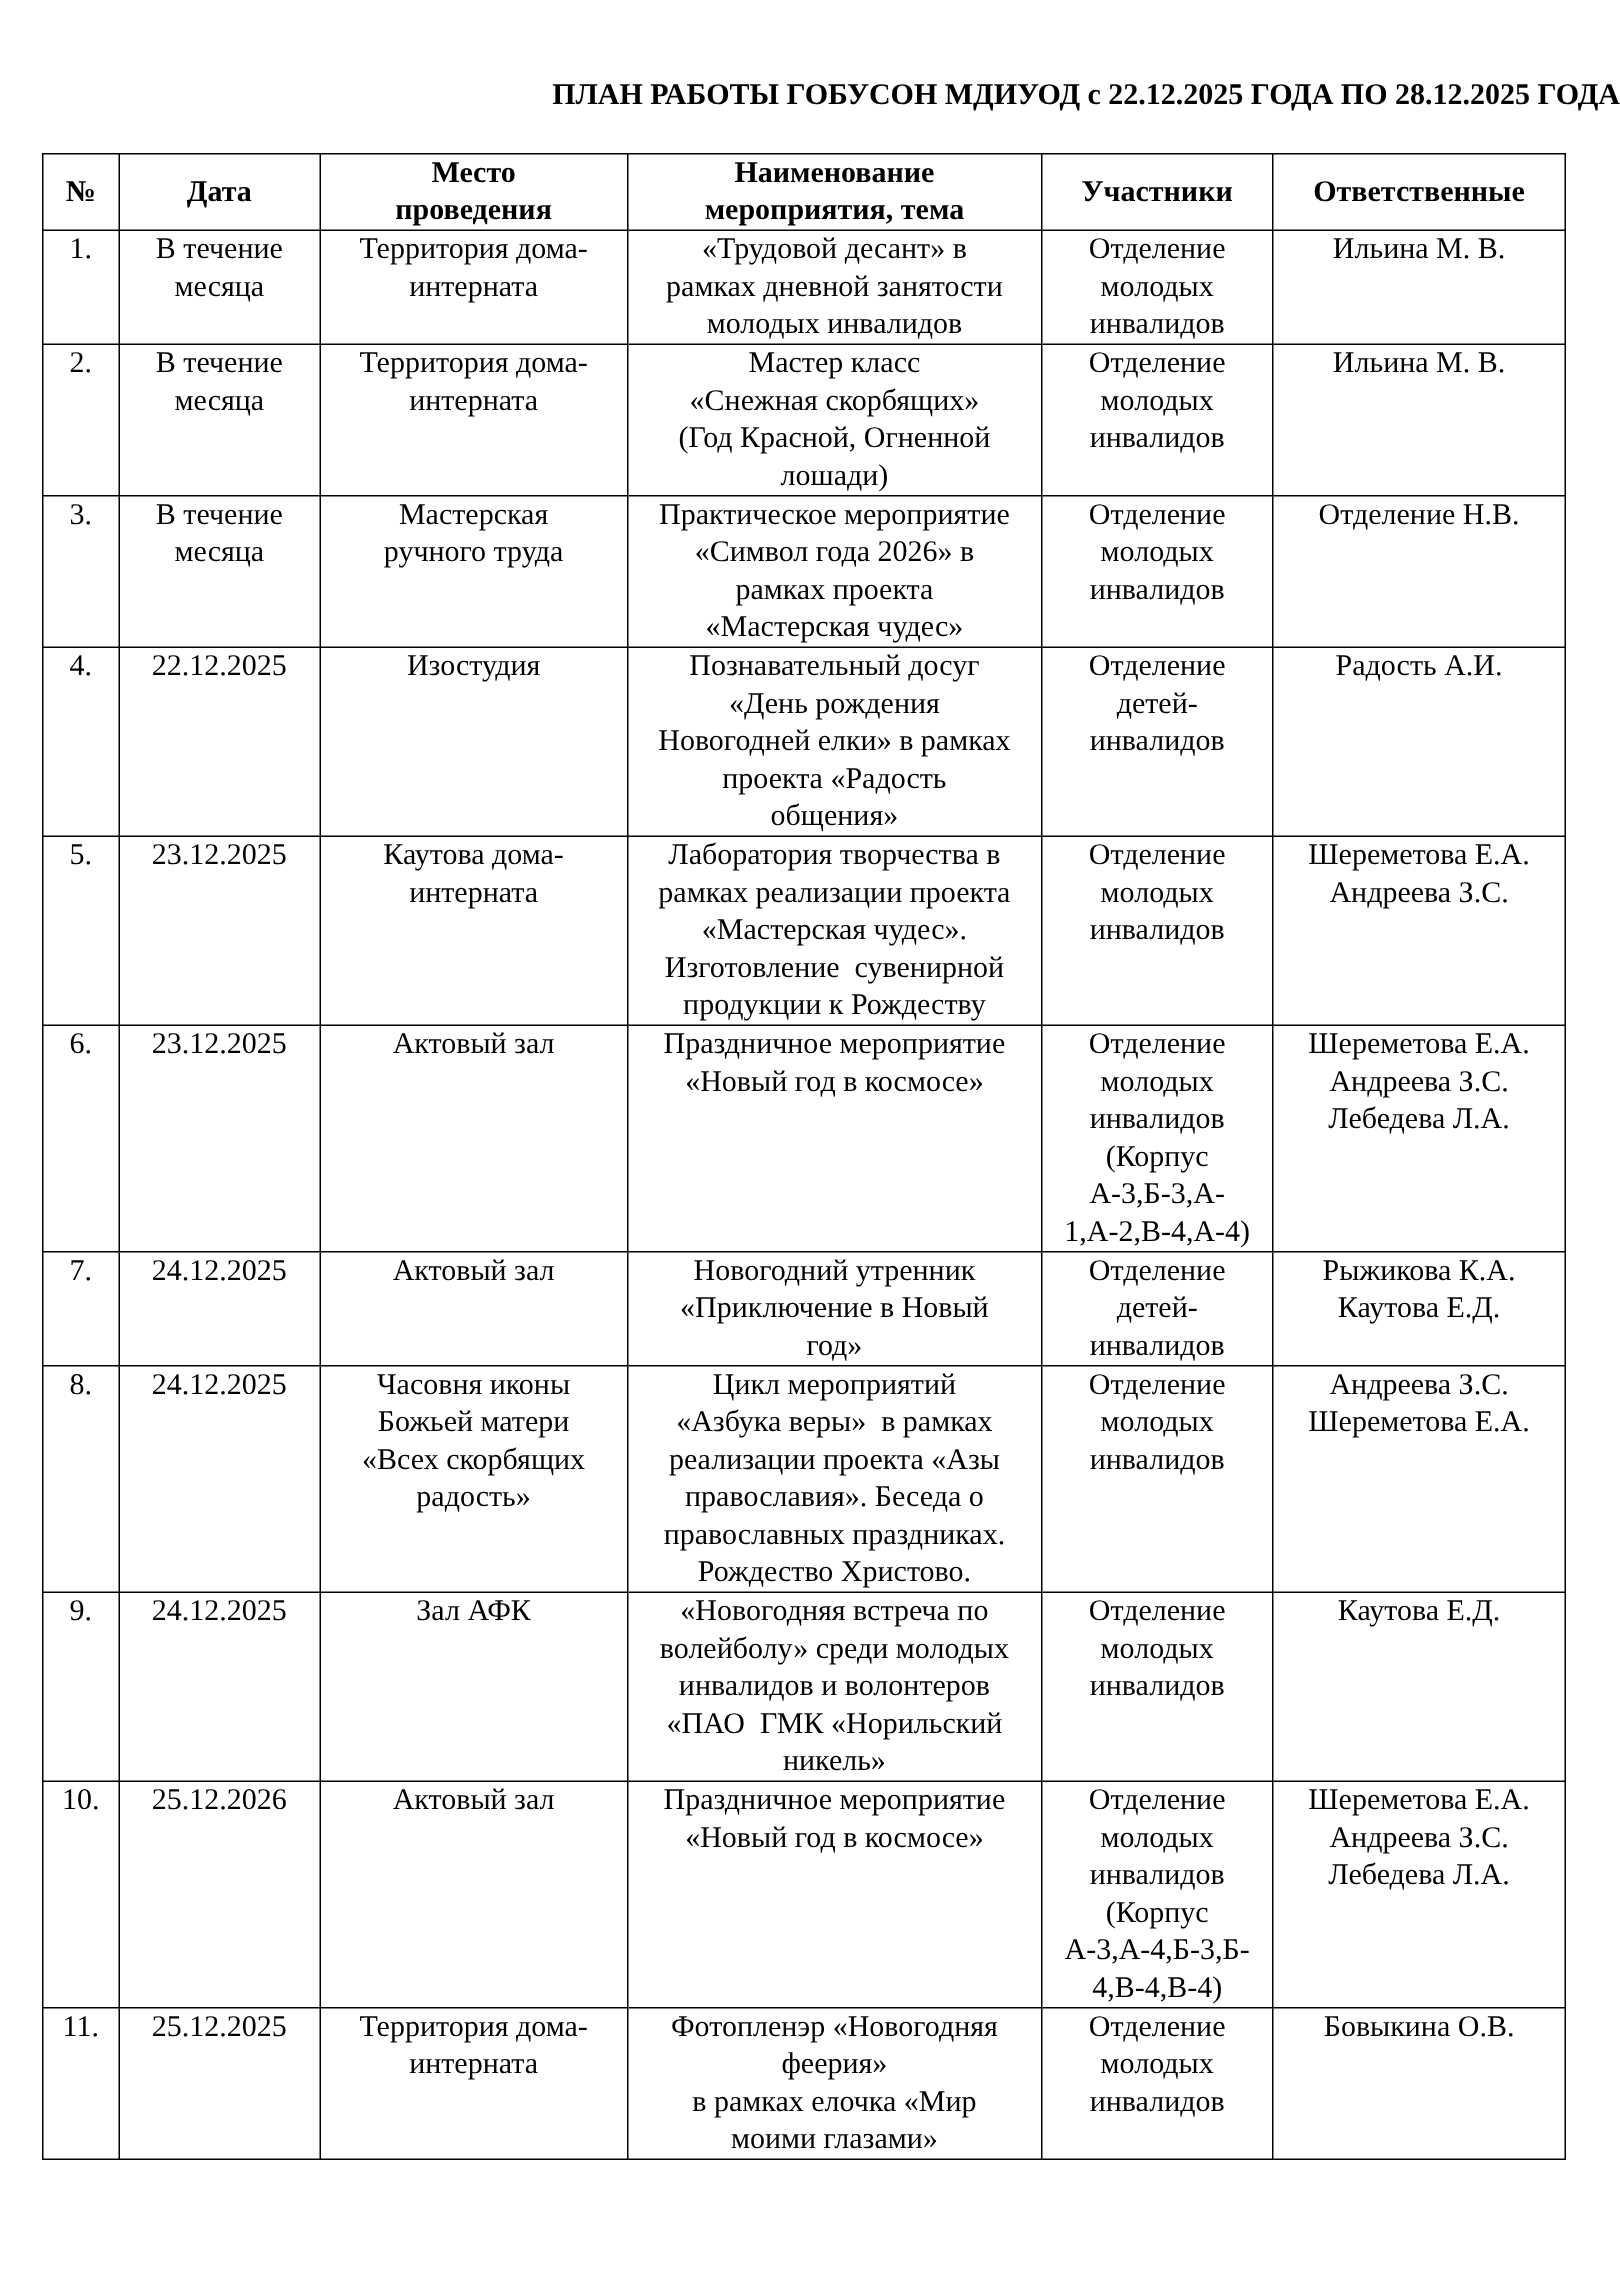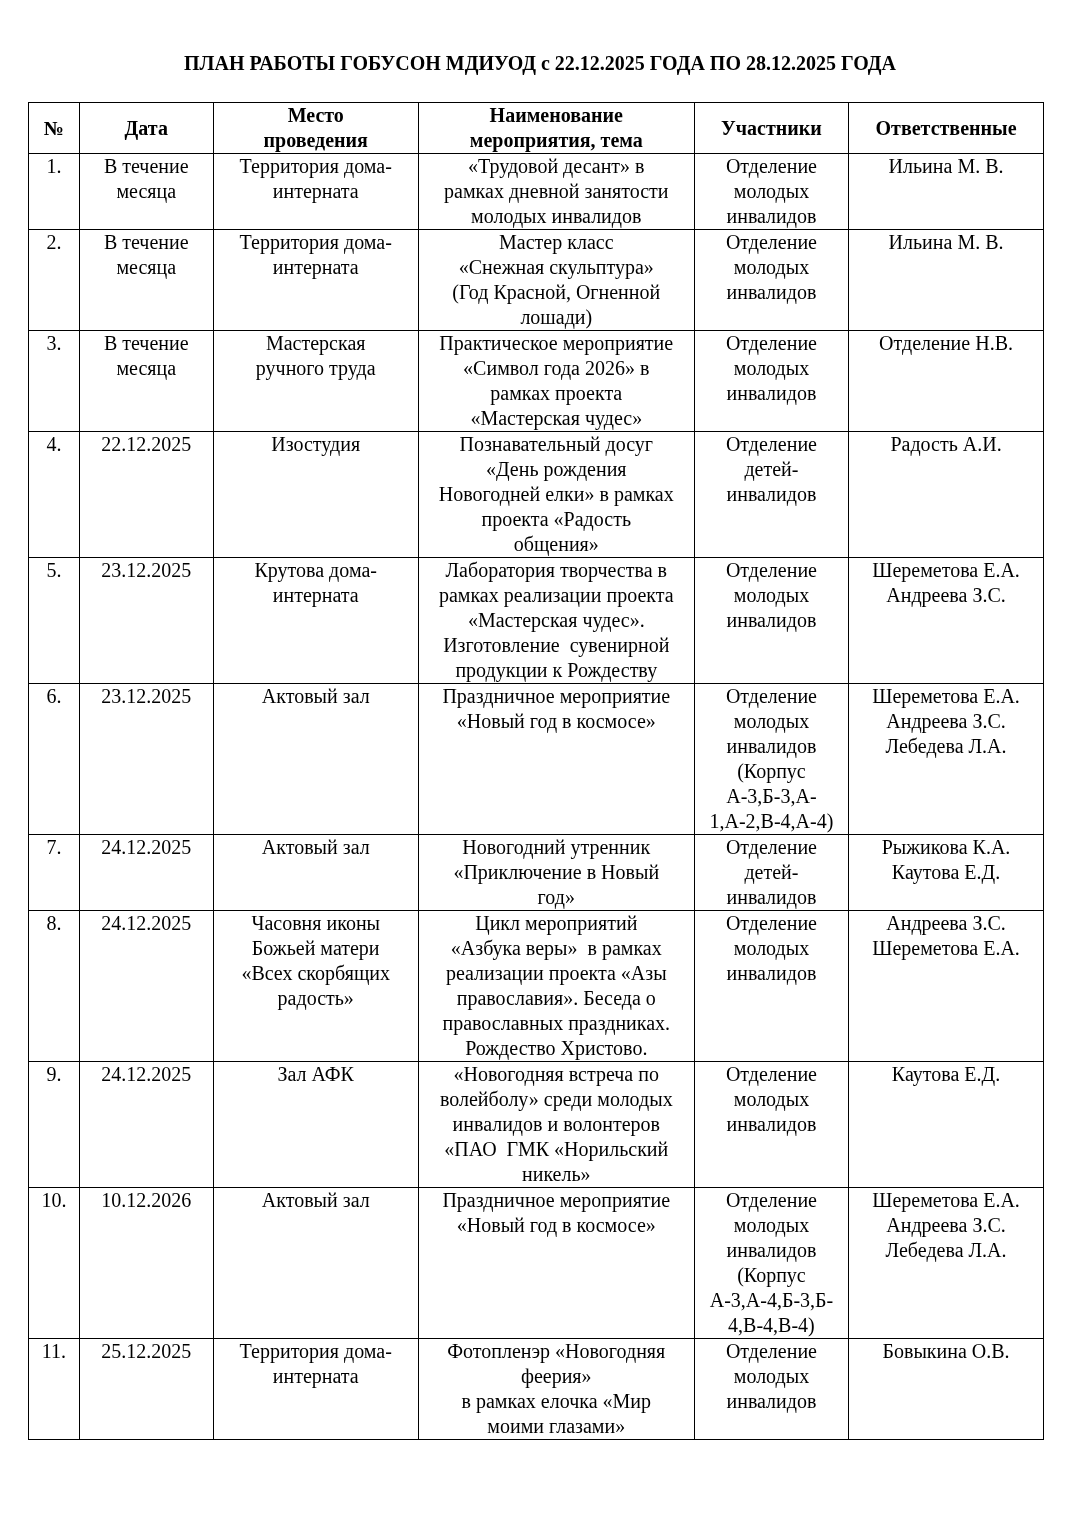--- a/index.html
+++ b/index.html
@@ -16,21 +16,21 @@
   }
   .page {
     width: 1080px;
     height: 1526px;
     background: #ffffff;
     box-sizing: border-box;
   }
   .doc-title {
     padding-top: 51px;
     margin: 0 auto;
-    text-align: center;
+    text-align: right;
     font-size: 20px;
     font-weight: 700;
     line-height: 24px;
     white-space: nowrap;
   }
   table.plan-table {
     margin: 27px 0 0 28px;
     width: 1016px;
     table-layout: fixed;
     border-collapse: collapse;
@@ -99,21 +99,21 @@
 инвалидов</td>
         <td>Ильина М. В.</td>
       </tr>
       <tr>
         <td>2.</td>
         <td>В течение
 месяца</td>
         <td>Территория дома-
 интерната</td>
         <td>Мастер класс
-«Снежная скульптура»
+«Снежная скорбящих»
 (Год Красной, Огненной
 лошади)</td>
         <td>Отделение
 молодых
 инвалидов</td>
         <td>Ильина М. В.</td>
       </tr>
       <tr>
         <td>3.</td>
         <td>В течение
@@ -139,21 +139,21 @@
 проекта «Радость
 общения»</td>
         <td>Отделение
 детей-
 инвалидов</td>
         <td>Радость А.И.</td>
       </tr>
       <tr>
         <td>5.</td>
         <td>23.12.2025</td>
-        <td>Крутова дома-
+        <td>Каутова дома-
 интерната</td>
         <td>Лаборатория творчества в
 рамках реализации проекта
 «Мастерская чудес».
 Изготовление  сувенирной
 продукции к Рождеству</td>
         <td>Отделение
 молодых
 инвалидов</td>
         <td>Шереметова Е.А.
@@ -216,21 +216,21 @@
 инвалидов и волонтеров
 «ПАО  ГМК «Норильский
 никель»</td>
         <td>Отделение
 молодых
 инвалидов</td>
         <td>Каутова Е.Д.</td>
       </tr>
       <tr>
         <td>10.</td>
-        <td>10.12.2026</td>
+        <td>25.12.2026</td>
         <td>Актовый зал</td>
         <td>Праздничное мероприятие
 «Новый год в космосе»</td>
         <td>Отделение
 молодых
 инвалидов
 (Корпус
 А-3,А-4,Б-3,Б-
 4,В-4,В-4)</td>
         <td>Шереметова Е.А.

